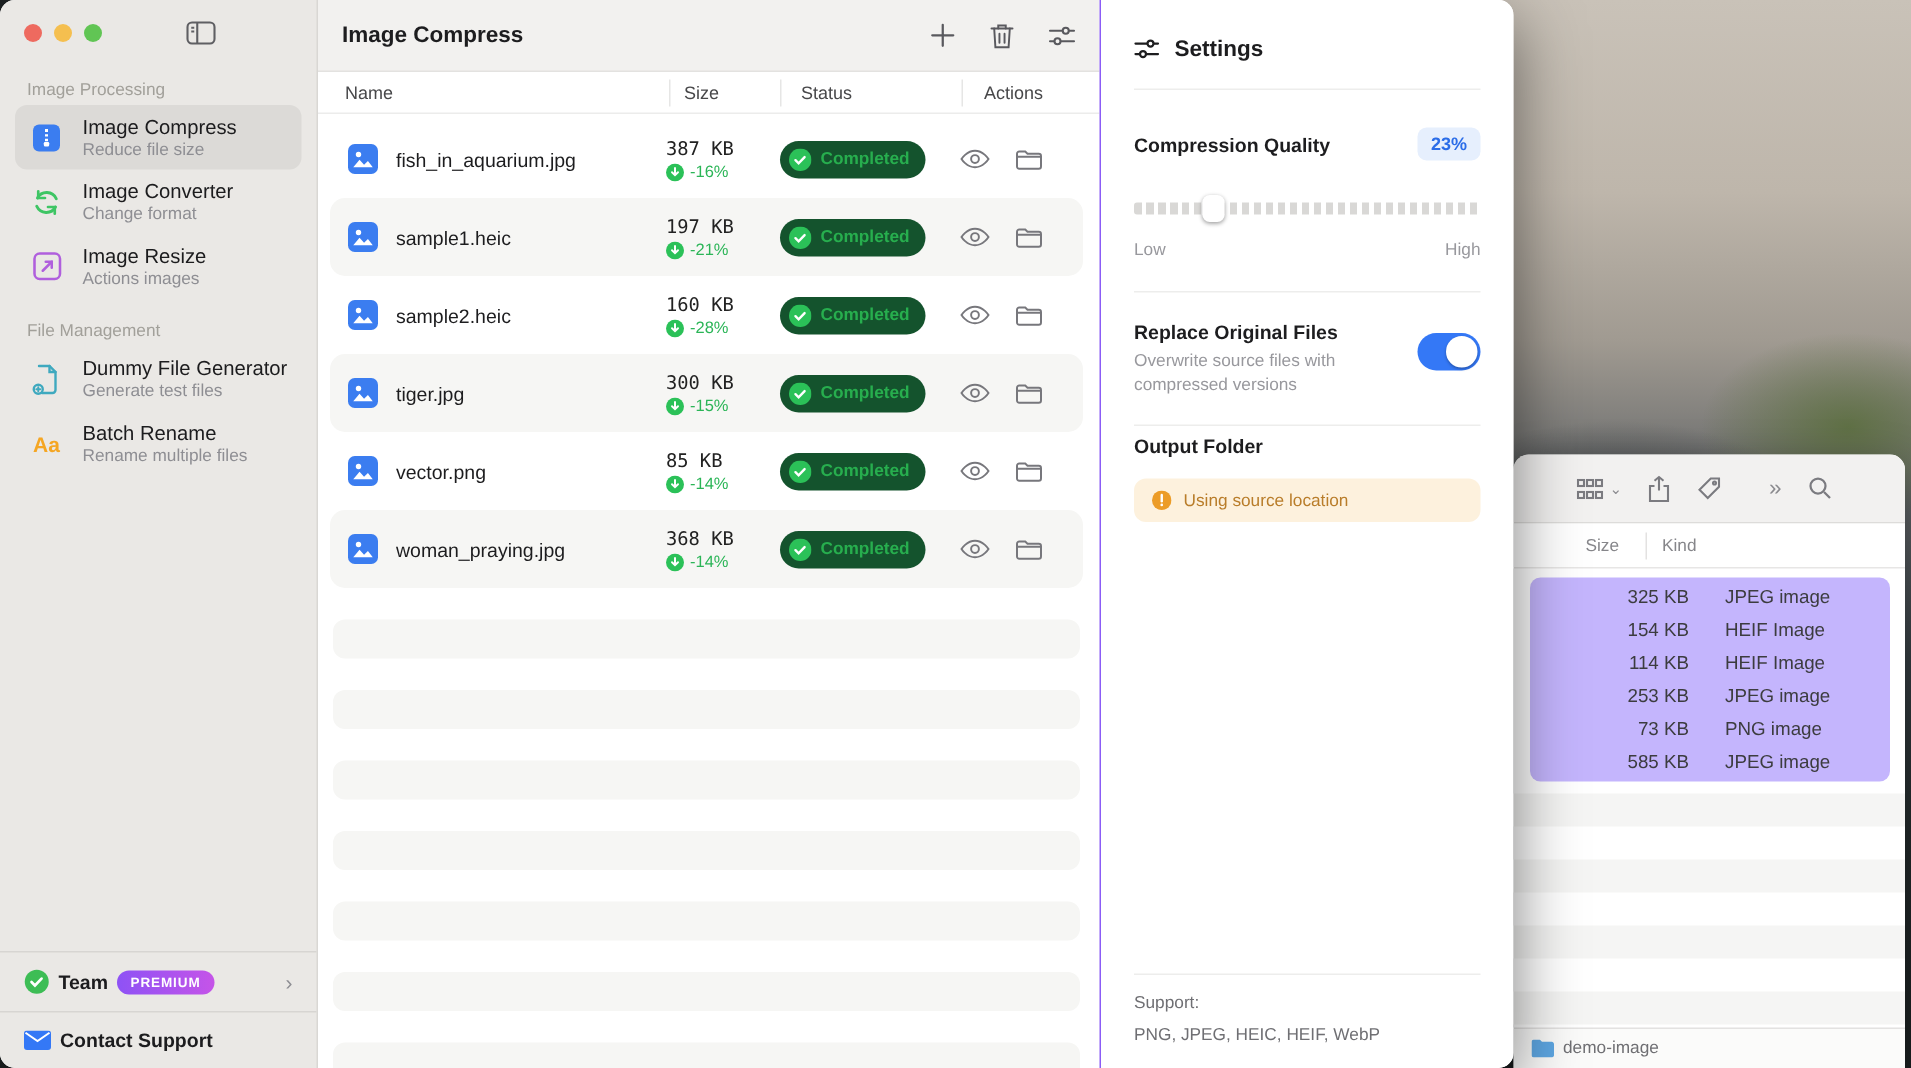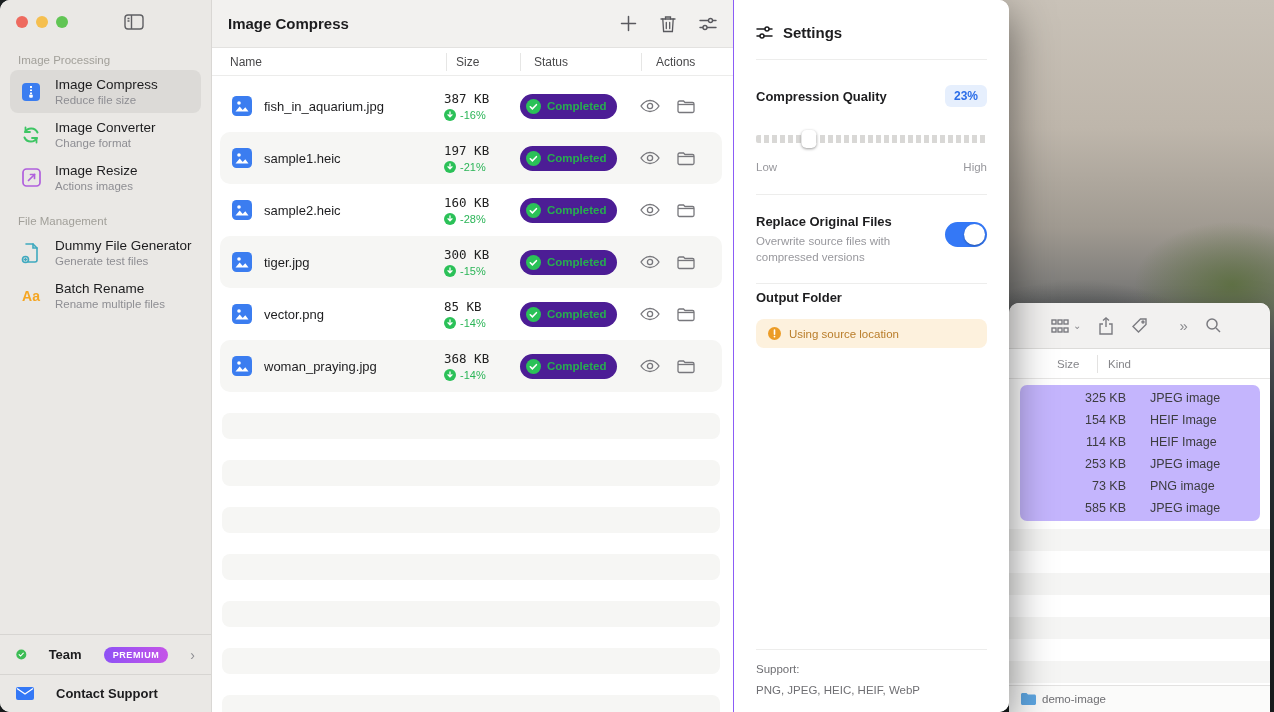--- a/index.html
+++ b/index.html
@@ -51,21 +51,21 @@
   .light.red { background:#ee6a5f; } .light.yellow { background:#f5bf4f; } .light.green { background:#61c554; }
   .sb-toggle { margin-left:48px; color:#5f5f63; display:flex; }
   .section-label { font-size:11.5px; color:#a2a09a; margin:10px 18px 4px; }
   .nav { padding:0 10px; }
   .nav-item { display:flex; align-items:center; gap:11px; padding:7px 8px; border-radius:8px; cursor:default; }
   .nav-item.selected { background:#dcdad7; }
   .nav-icon { width:26px; display:flex; justify-content:center; align-items:center; flex:0 0 26px; }
   .nav-title { font-size:13.5px; color:#1c1c1e; }
   .nav-sub { font-size:11.5px; color:#8e8e93; margin-top:2px; }
   .sb-spacer { flex:1; }
-  .sb-footrow { border-top:1px solid #d7d5d2; padding:11px 16px; display:flex; align-items:center; gap:22px; }
+  .sb-footrow { border-top:1px solid #d7d5d2; padding:11px 16px; display:flex; align-items:center; gap:6px; }
   .team-label, .contact-label { font-size:13px; font-weight:bold; color:#1c1c1e; }
   .premium-pill { background:linear-gradient(90deg,#8e52f5,#c554e8); color:#fff; font-size:9px; font-weight:bold;
     letter-spacing:.6px; padding:3px 9px; border-radius:9px; }
   .team-chev { margin-left:auto; color:#8e8e93; font-size:14px; }
   .aa-glyph { font-size:14px; font-weight:bold; color:#f5a623; }
 
   
   .main { width:521px; display:flex; flex-direction:column; background:#fff; }
   .titlebar { height:48px; background:#f2f1ef; border-bottom:1px solid #e3e2e0; display:flex; align-items:center;
     padding:0 16px; flex:0 0 48px; }
@@ -81,21 +81,21 @@
   .th-actions { width:81px; border-left:1px solid #e6e6e5; padding-left:14px; }
   .list { flex:1; overflow:hidden; padding:4px 11px 0 8px; }
   .frow { height:52px; display:flex; align-items:center; border-radius:10px; padding:0 12px; }
   .frow.alt { background:#f6f6f4; }
   .cell-name { flex:1; display:flex; align-items:center; gap:12px; min-width:0; }
   .fname { font-size:13px; color:#1d1d1f; }
   .cell-size { width:76px; }
   .size-val { font-family:"DejaVu Sans Mono", monospace; font-size:12.5px; color:#222; }
   .size-red { display:flex; align-items:center; gap:4px; margin-top:3px; font-size:11px; color:#2bb557; }
   .cell-status { width:120px; }
-  .badge { display:inline-flex; align-items:center; gap:6px; background:#4c1d95; border-radius:13px;
+  .badge { display:inline-flex; align-items:center; gap:6px; background:#14532d; border-radius:13px;
     padding:5px 11px 5px 6px; font-size:11.5px; font-weight:bold; color:#27ae4e; }
   .cell-actions { width:70px; display:flex; align-items:center; gap:17px; color:#77777c; }
   .placeholder { height:26px; margin:21px 2px 0; background:#f6f6f4; border-radius:8px; }
 
   
   .settings { width:276px; border-left:1px solid #8b5cf6; display:flex; flex-direction:column; padding:0 22px; background:#fff; }
   .set-header { margin-top:24px; display:flex; align-items:center; gap:10px; }
   .set-title { font-size:15px; font-weight:bold; }
   .divider { height:1px; background:#ededec; }
   .d1 { margin-top:18px; } .d2 { margin-top:21px; } .d3 { margin-top:18px; }

